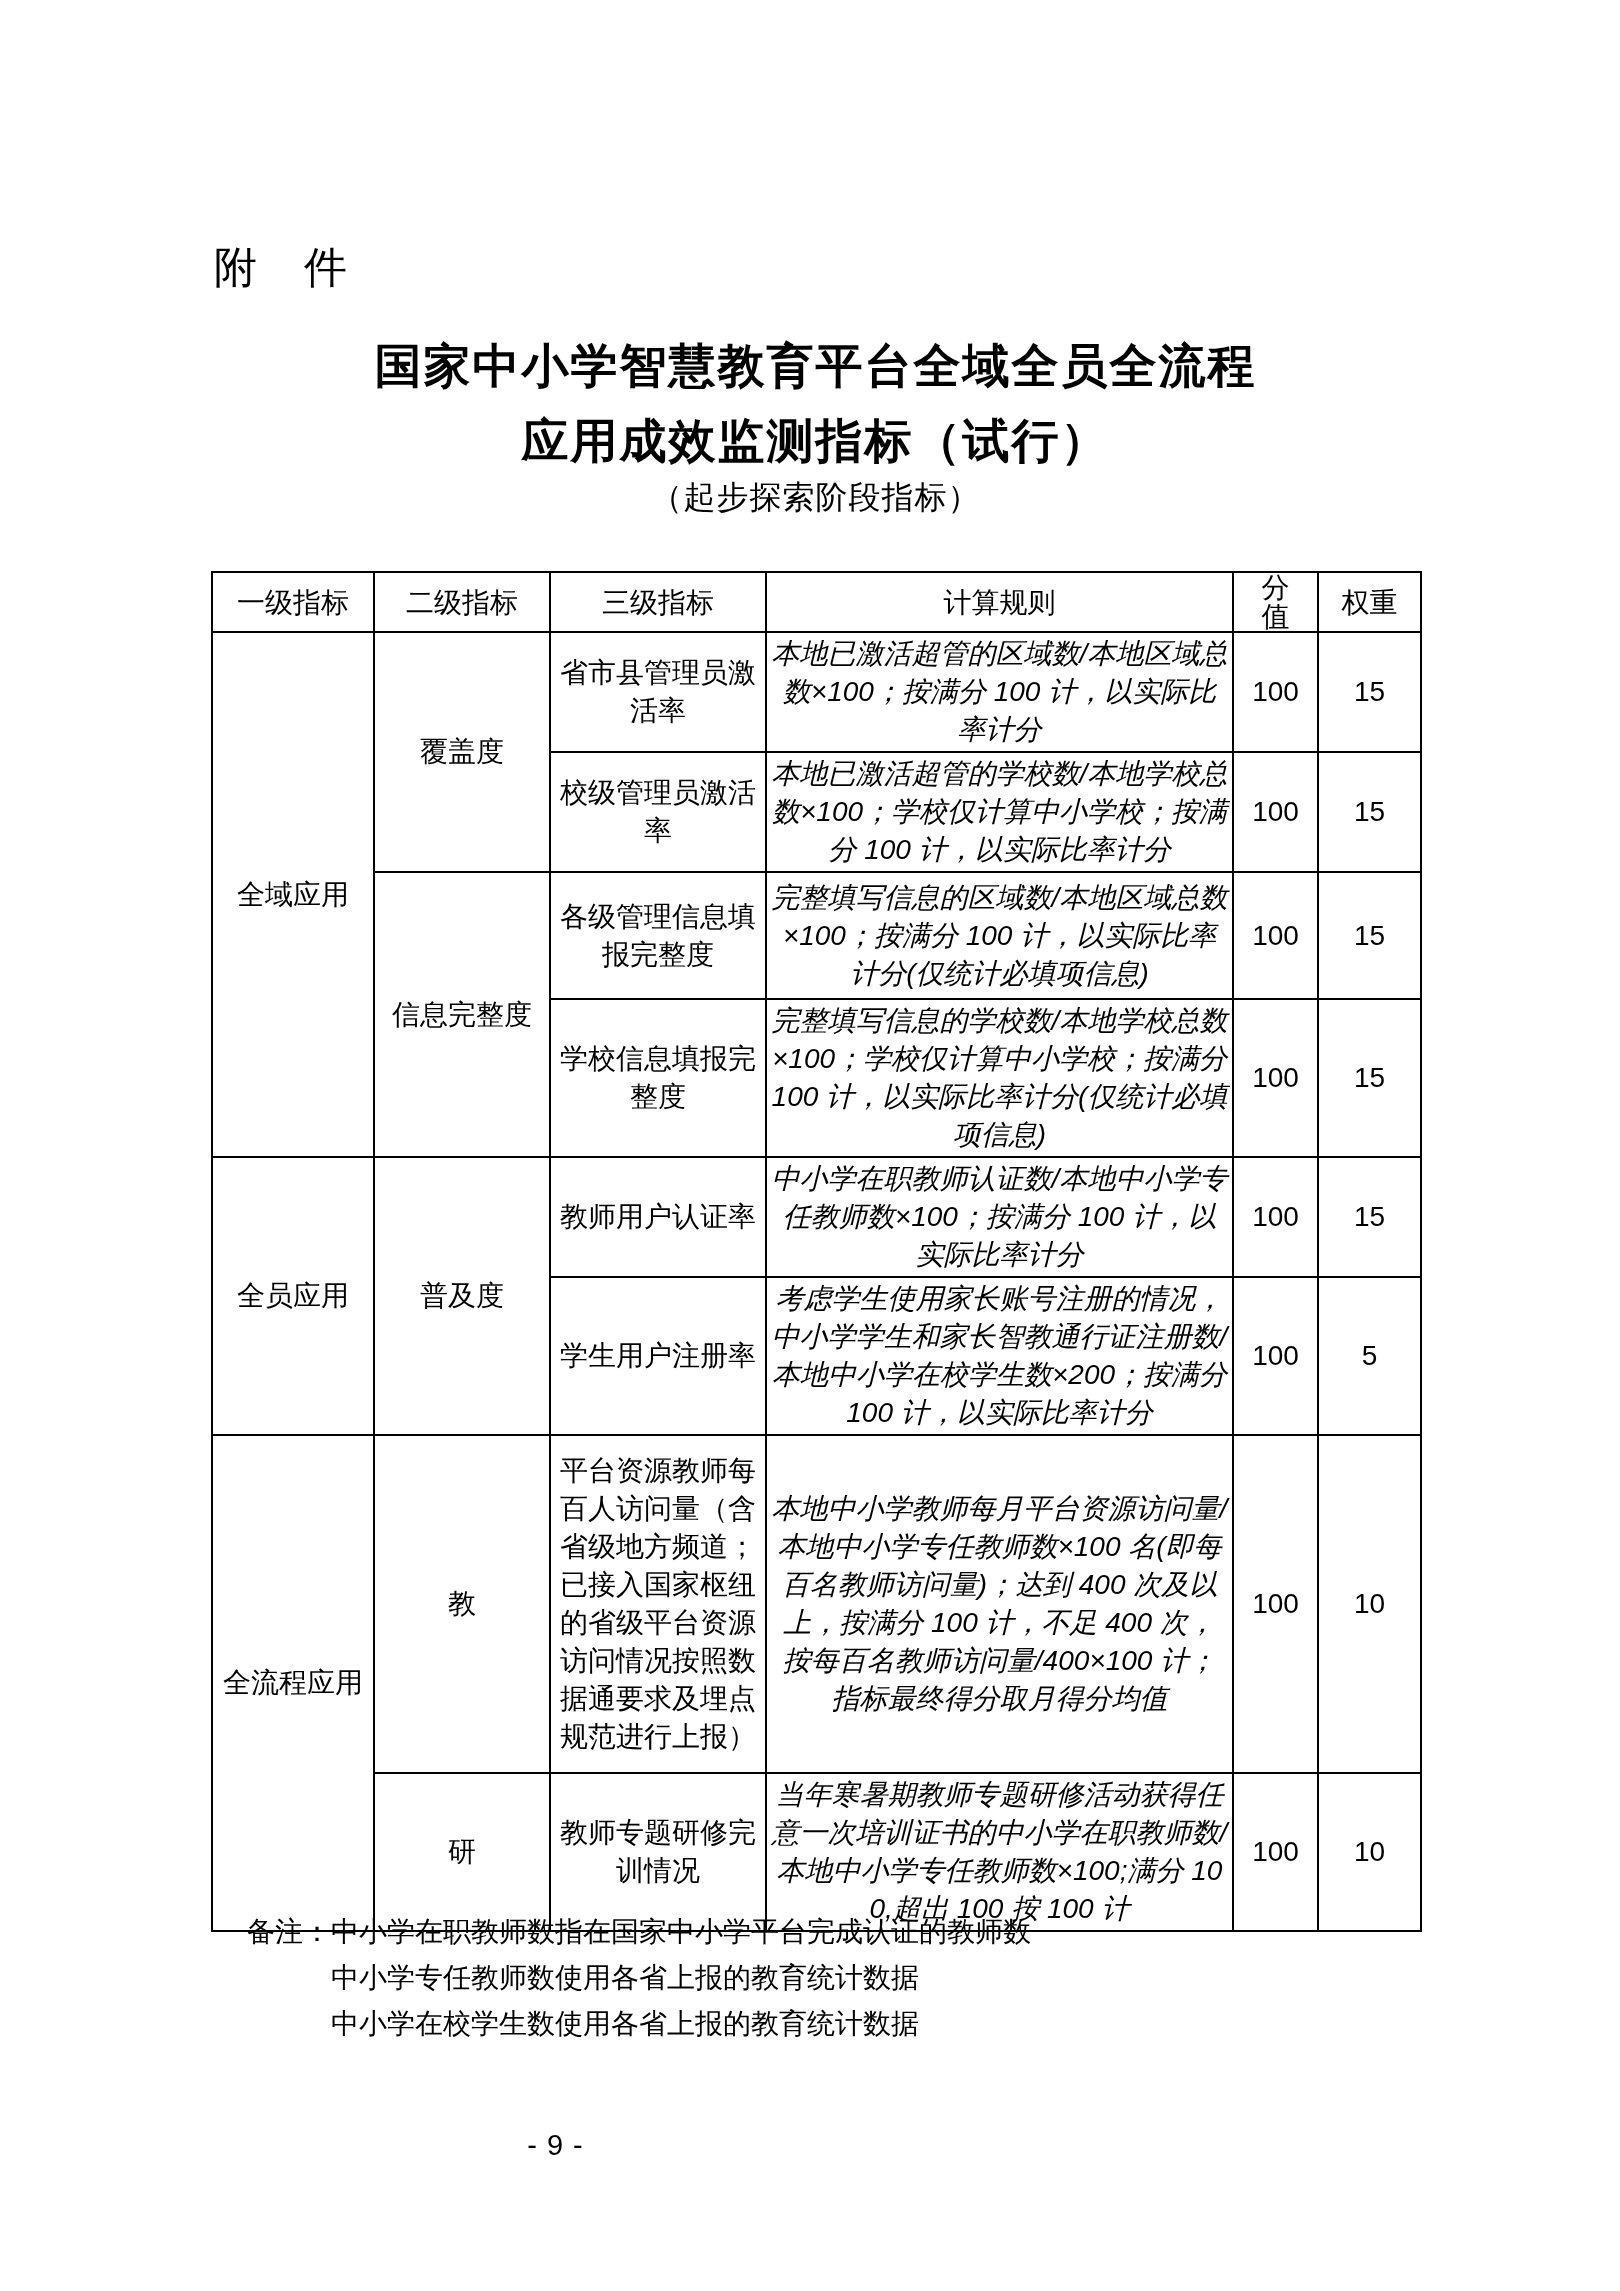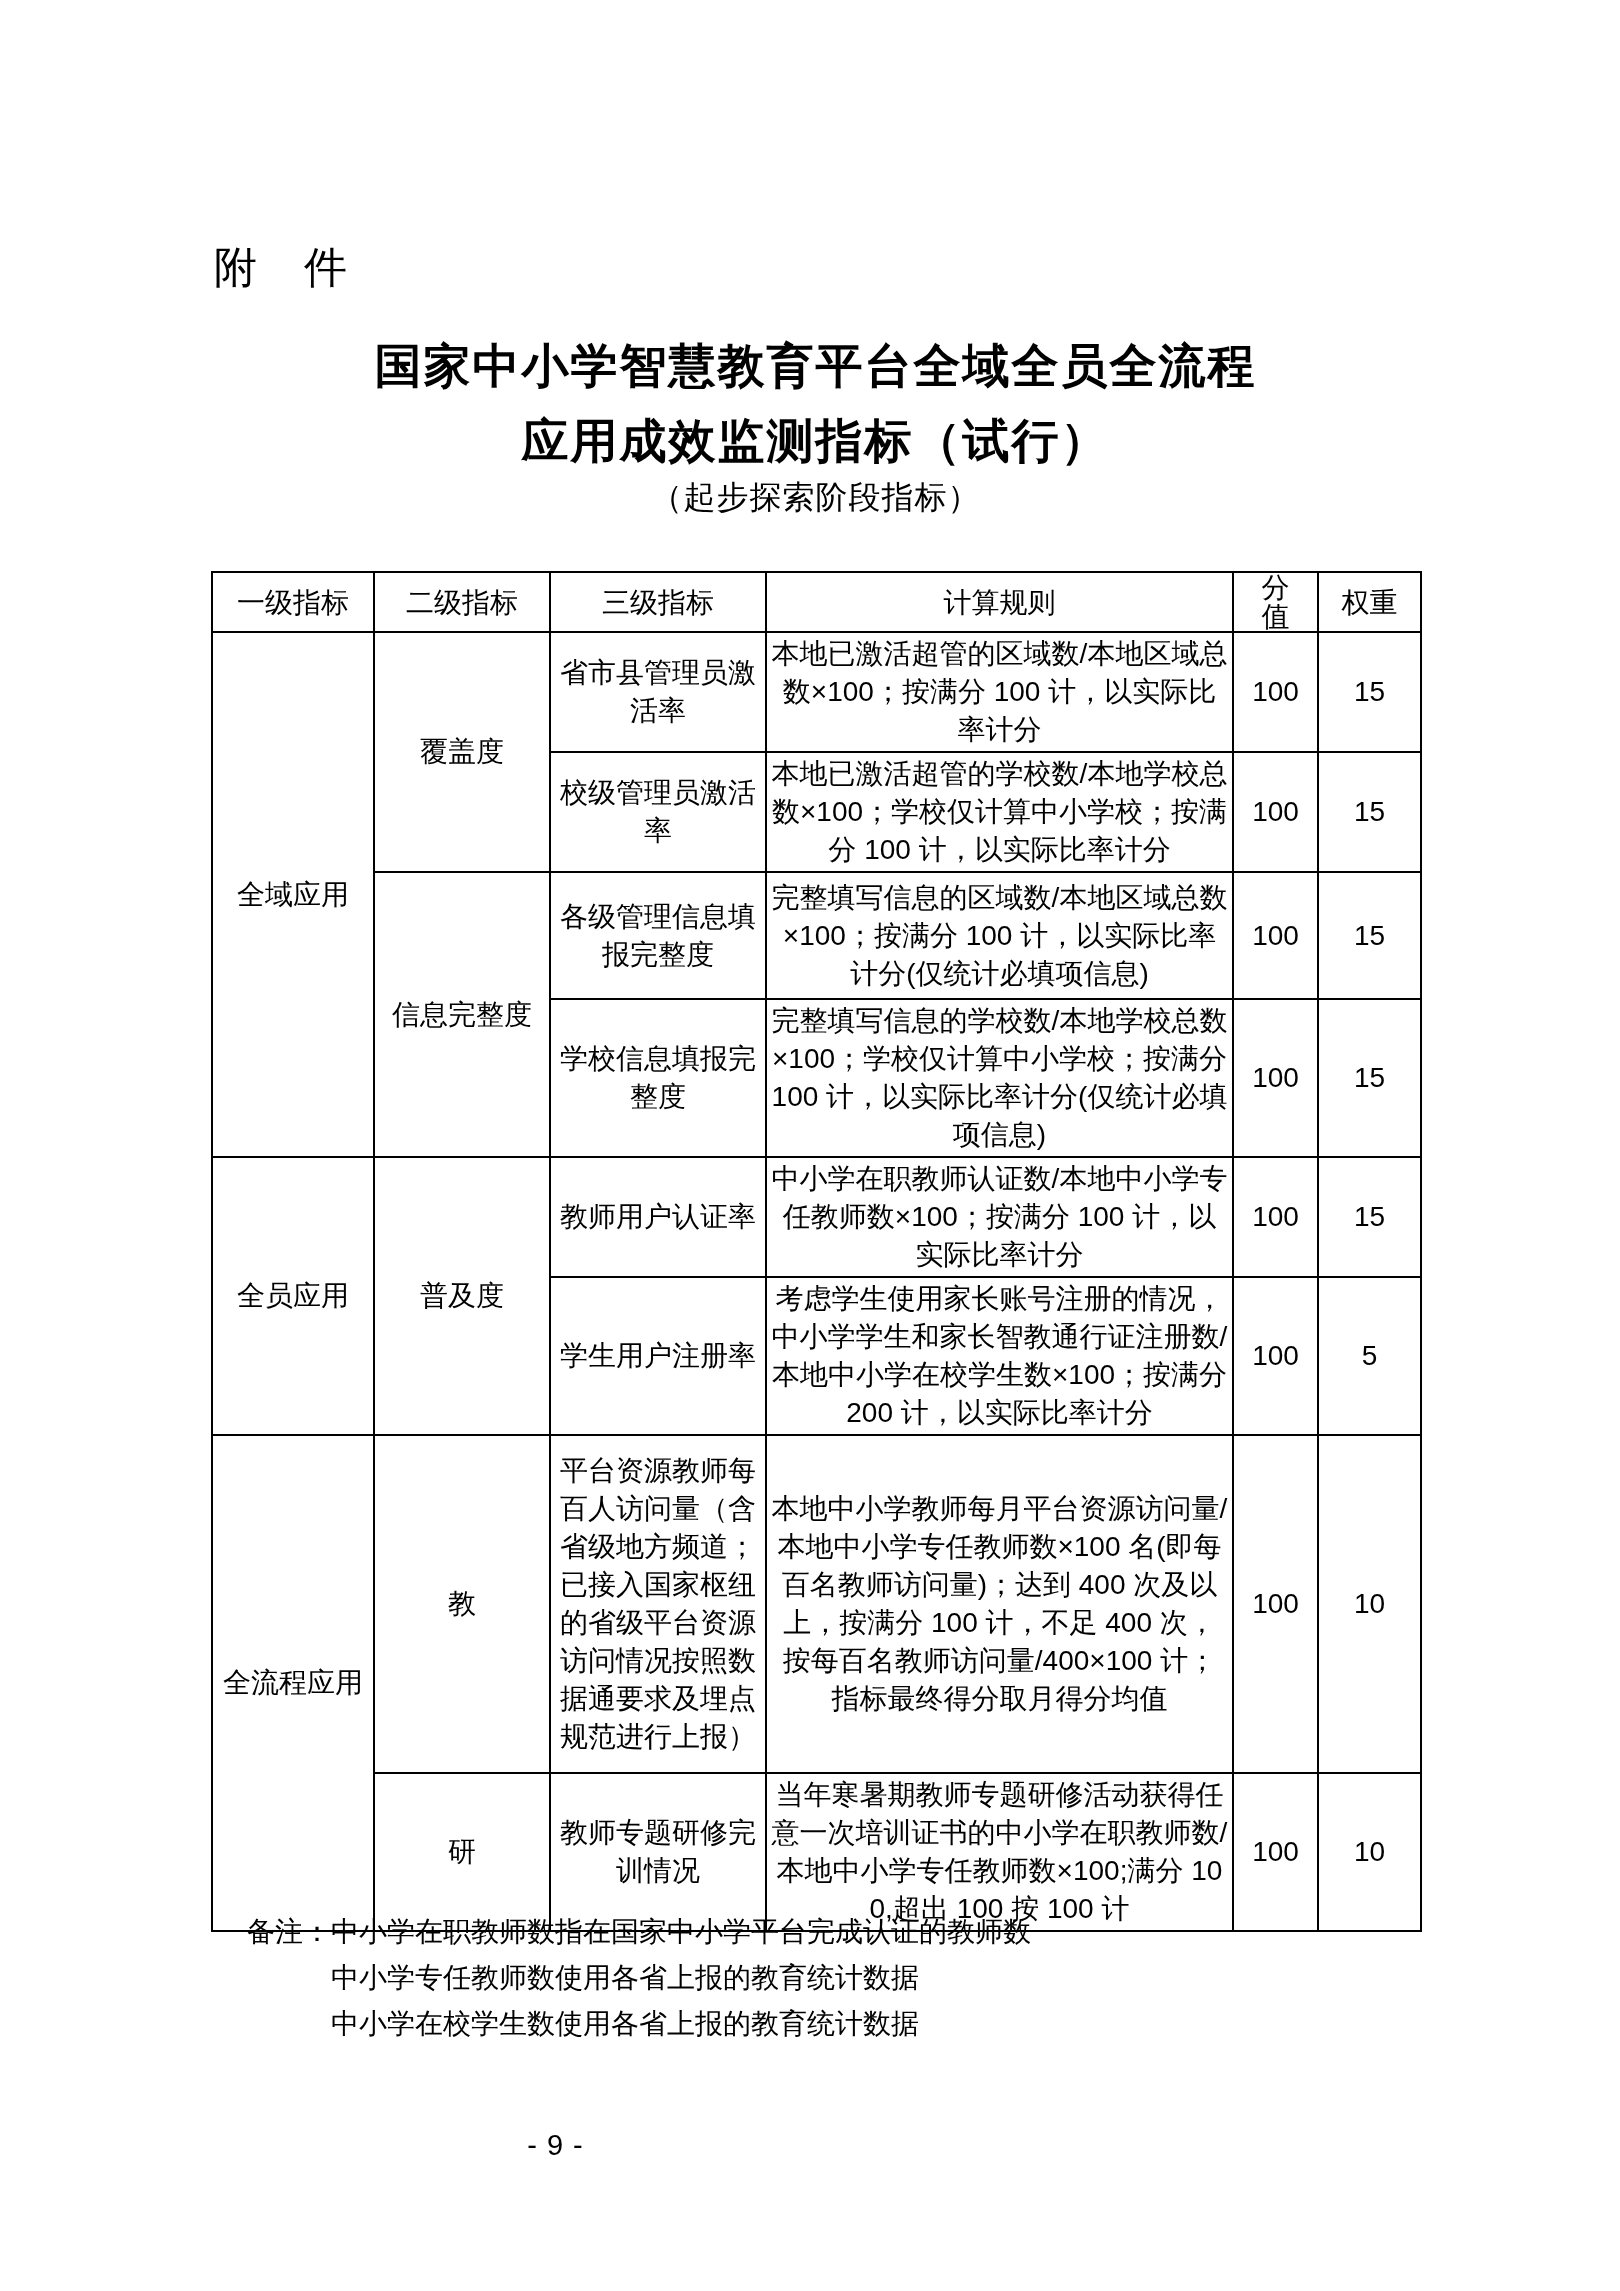--- a/index.html
+++ b/index.html
@@ -40,21 +40,21 @@
   tbody tr.r3{height:127px;}
   tbody tr.r4{height:149px;}
   tbody tr.r5{height:116px;}
   tbody tr.r6{height:157px;}
   tbody tr.r7{height:338px;}
   tbody tr.r8{height:152px;}
   td.lvl1{font-weight:bold;padding:2px 2px;}
   td.lvl2{padding:2px 2px;}
   td.rule{
     text-align:justify;word-break:break-all;
-    padding:3.9px 6.9px;line-height:38px;
+    padding:3.9px 6.9px;line-height:38px;font-style:italic;
   }
   td.ind{padding:3.9px 5.9px;}
   .notes{
     position:absolute;left:247px;top:1909px;
     font-size:28px;line-height:46px;
     display:flex;flex-direction:row;align-items:flex-start;
   }
   .notes .note-label{white-space:nowrap;}
   .footer{
     position:absolute;left:428px;top:2129px;width:255px;
@@ -124,21 +124,21 @@
         <tr class="r5">
           <td class="lvl1" rowspan="2">全员应用</td>
           <td class="lvl2" rowspan="2">普及度</td>
           <td class="ind">教师用户认证率</td>
           <td class="rule">中小学在职教师认证数/本地中小学专任教师数×100；按满分 100 计，以实际比率计分</td>
           <td>100</td>
           <td>15</td>
         </tr>
         <tr class="r6">
           <td class="ind">学生用户注册率</td>
-          <td class="rule">考虑学生使用家长账号注册的情况，中小学学生和家长智教通行证注册数/本地中小学在校学生数×100；按满分 200 计，以实际比率计分</td>
+          <td class="rule">考虑学生使用家长账号注册的情况，中小学学生和家长智教通行证注册数/本地中小学在校学生数×200；按满分 100 计，以实际比率计分</td>
           <td>100</td>
           <td>5</td>
         </tr>
         <tr class="r7">
           <td class="lvl1" rowspan="2">全流程应用</td>
           <td class="lvl2">教</td>
           <td class="ind">平台资源教师每百人访问量（含省级地方频道；已接入国家枢纽的省级平台资源访问情况按照数据通要求及埋点规范进行上报）</td>
           <td class="rule">本地中小学教师每月平台资源访问量/本地中小学专任教师数×100 名(即每百名教师访问量)；达到 400 次及以上，按满分 100 计，不足 400 次，按每百名教师访问量/400×100 计；指标最终得分取月得分均值</td>
           <td>100</td>
           <td>10</td>

